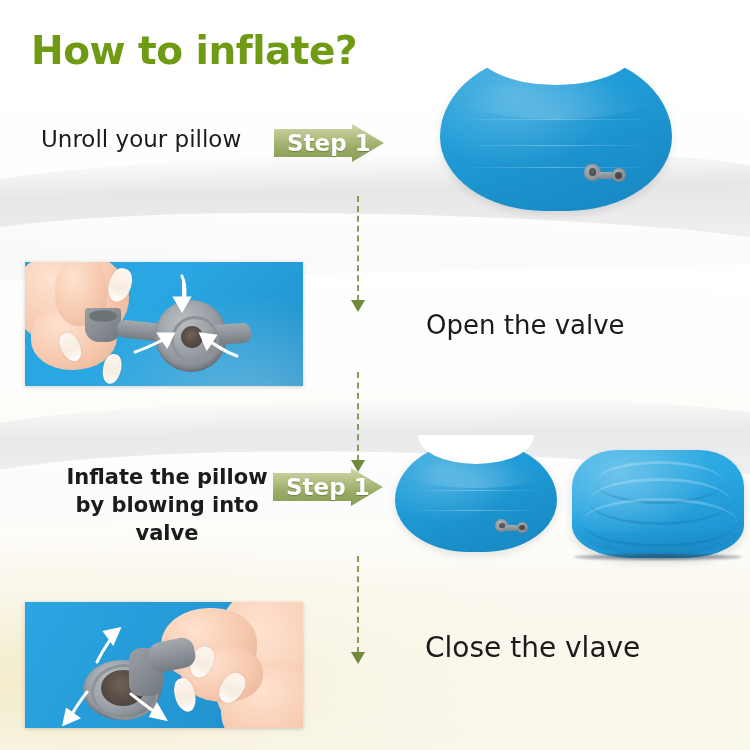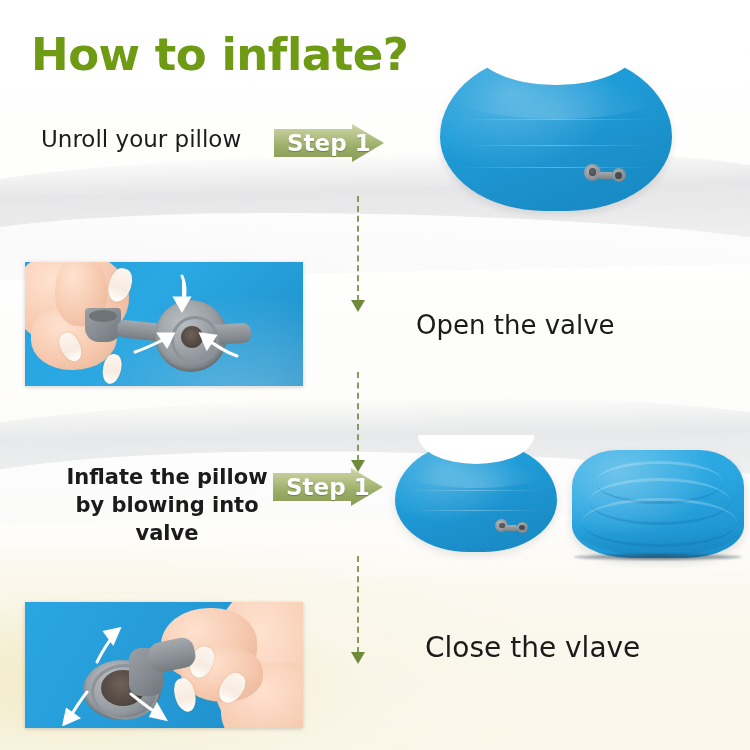--- a/index.html
+++ b/index.html
@@ -49,32 +49,32 @@
   .cream2{
     position:absolute;left:-30px;top:600px;width:400px;height:160px;
     background:radial-gradient(ellipse at 25% 55%,rgba(240,232,190,.55) 0%,rgba(255,255,255,0) 72%);
     pointer-events:none;
   }
 
   
   .title{
     position:absolute;left:31px;top:28px;
     font-family:"DejaVu Sans", sans-serif;
-    font-size:45px;font-weight:bold;letter-spacing:-.5px;
+    font-size:39px;font-weight:bold;letter-spacing:-.5px;
     color:#6f9a14;white-space:nowrap;
   }
 
   
   .caption{
     position:absolute;color:#1b1b1b;white-space:nowrap;
     font-family:"DejaVu Sans", sans-serif;
     font-weight:400;
   }
   .cap1{left:41px;top:126px;font-size:23px;}
-  .cap2{left:416px;top:310px;font-size:26px;}
+  .cap2{left:426px;top:310px;font-size:26px;}
   .cap3{left:62px;top:463px;font-size:21px;line-height:28px;white-space:normal;text-align:center;width:210px;font-weight:bold;}
   .cap4{left:425px;top:631px;font-size:28px;}
 
   
   .badge{position:absolute;height:38px;display:block;}
   .badge svg{display:block;overflow:visible;}
   .badge .lbl{
     position:absolute;top:0;height:38px;line-height:38px;
     font-family:"DejaVu Sans", sans-serif;
     font-size:23px;font-weight:bold;color:#ffffff;

